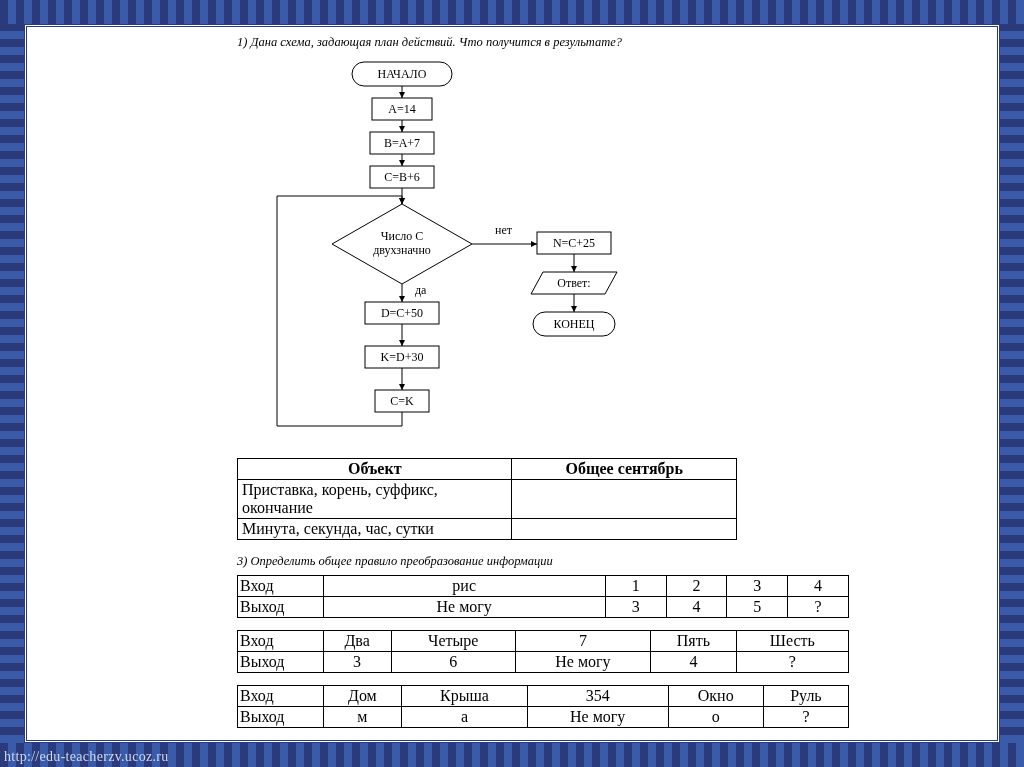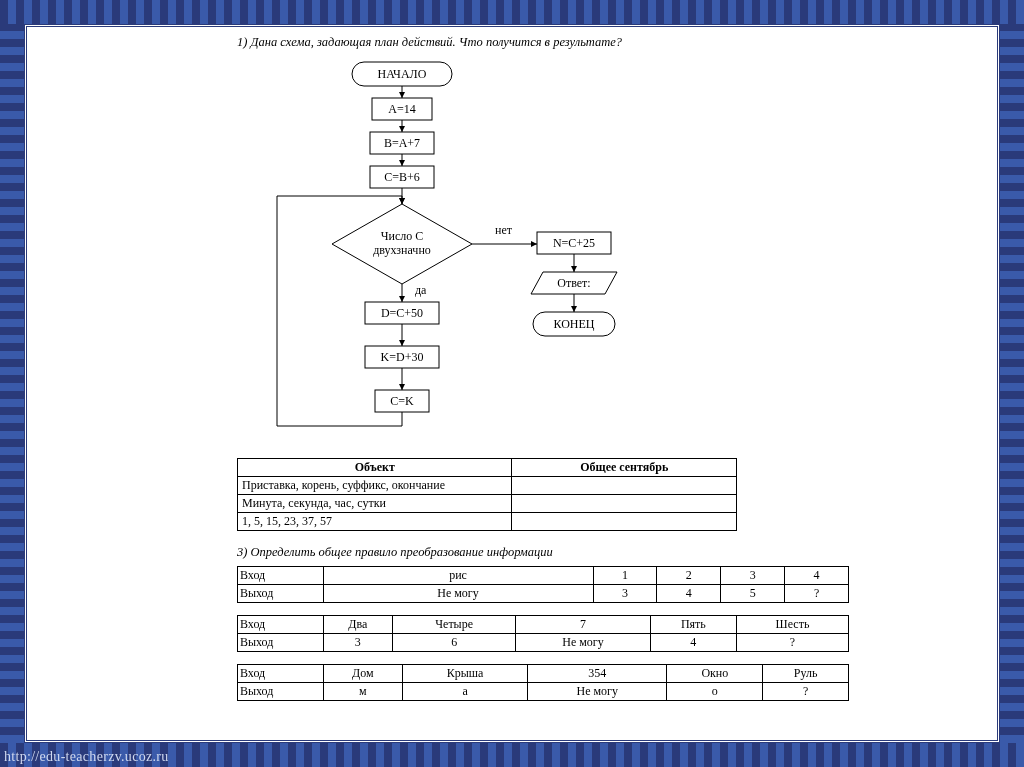--- a/index.html
+++ b/index.html
@@ -31,21 +31,21 @@
   }
   .doc {
     position: absolute;
     left: 210px; top: 6px; width: 540px;
     font-size: 12.5px;
     color: #000;
   }
   .q { margin: 2px 0 4px; font-style: italic; }
   .flow-wrap { height: 400px; position: relative; }
   .flow { position: absolute; left: 0; top: 0; width: 500px; height: 400px; }
-  table { border-collapse: collapse; width: 100%; font-size: 12px; }
+  table { border-collapse: collapse; width: 100%; font-size: 16px; }
   td, th { border: 1px solid #000; padding: 1px 4px; text-align: left; }
   .hdr { font-weight: bold; text-align: center; }
   .t2 { margin-top: 4px; width: 500px; }
   .t3 { margin-top: 6px; width: 612px; text-align: center; }
   .t3 td, .t3 th { text-align: center; padding: 1px 2px; }
   .t3block { margin-top: 12px; }
   .footer-url {
     position: absolute;
     left: 4px; bottom: 2px;
     font-size: 14px;
@@ -130,24 +130,20 @@
           <td class="hdr">Общее сентябрь</td>
         </tr>
         <tr>
               <td>Приставка, корень, суффикс, окончание</td>
               <td></td>
             </tr>
         <tr>
               <td>Минута, секунда, час, сутки</td>
               <td></td>
             </tr>
-        <tr>
-              <td>1, 5, 15, 23, 37, 57</td>
-              <td></td>
-            </tr>
       </tbody>
         </table>
 
       <div class="q" style="margin-top:14px">3) Определить общее правило преобразование информации</div>
 
       <table class="t3">
         <tbody>
             <tr>
           <td style="width:14%;text-align:left">Вход</td>
           <td>рис</td>

